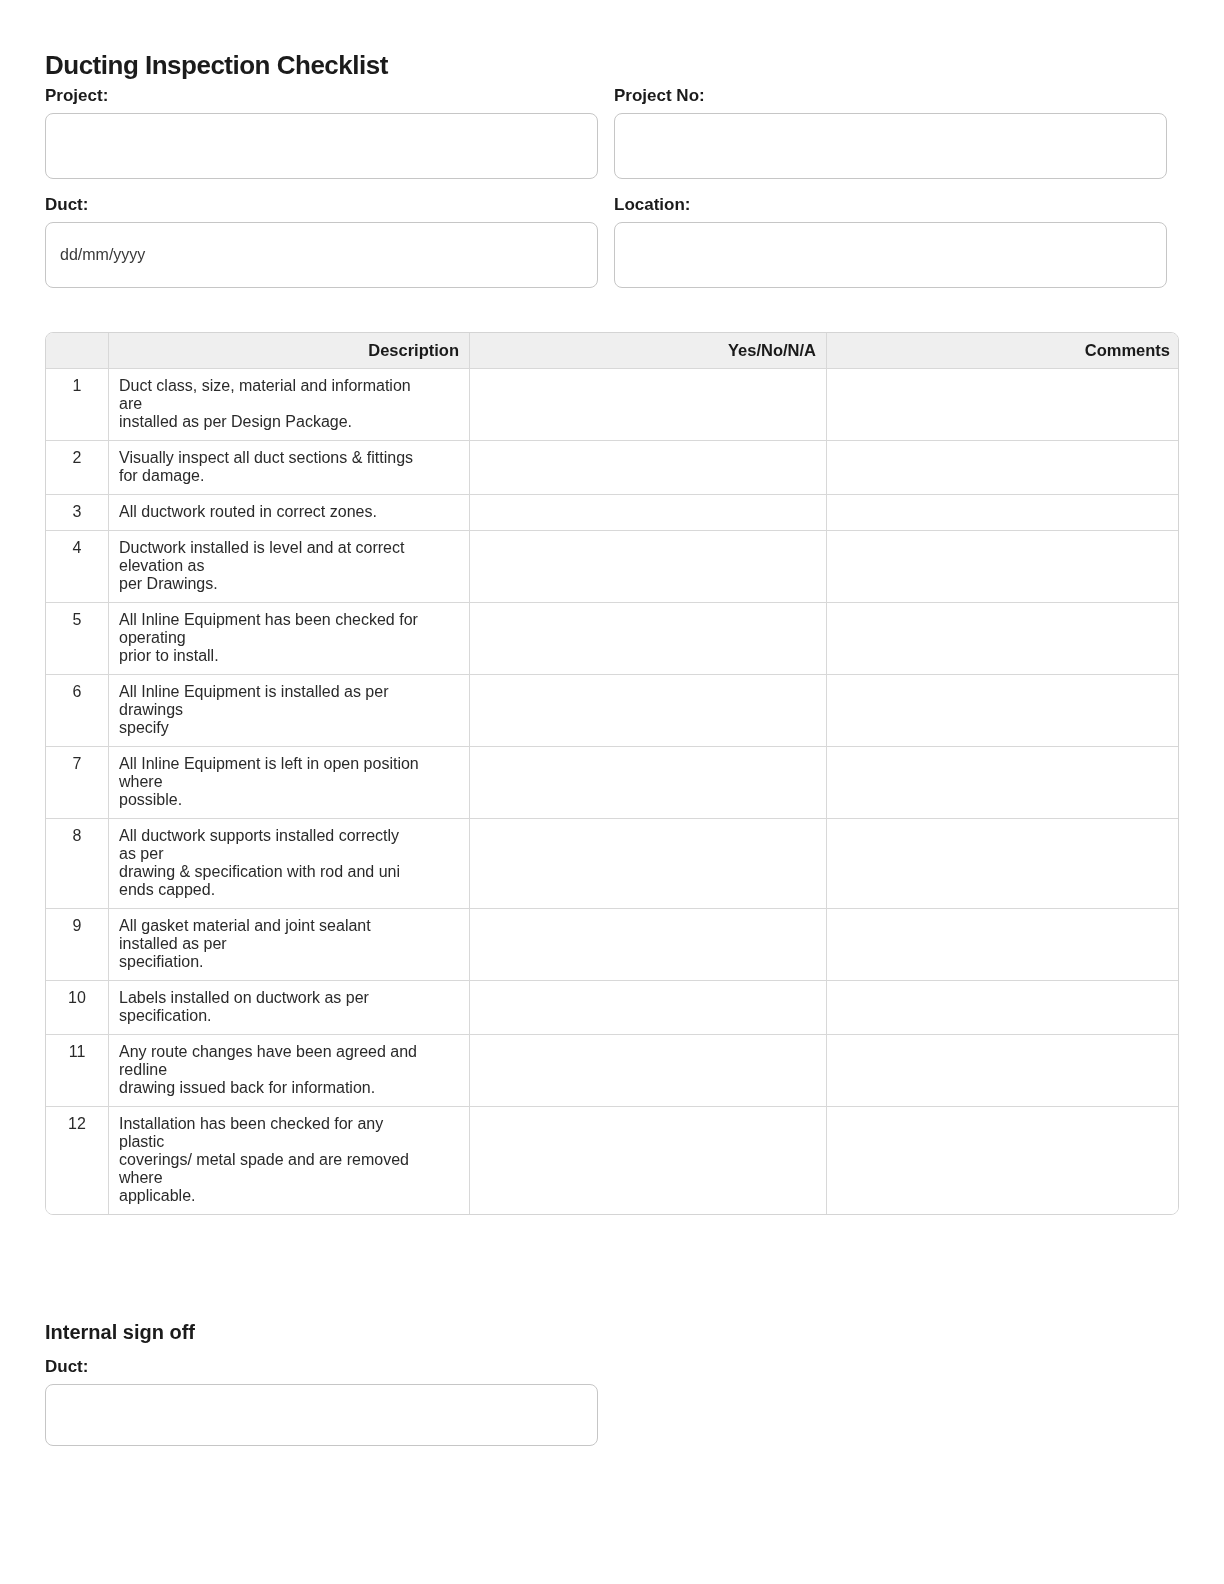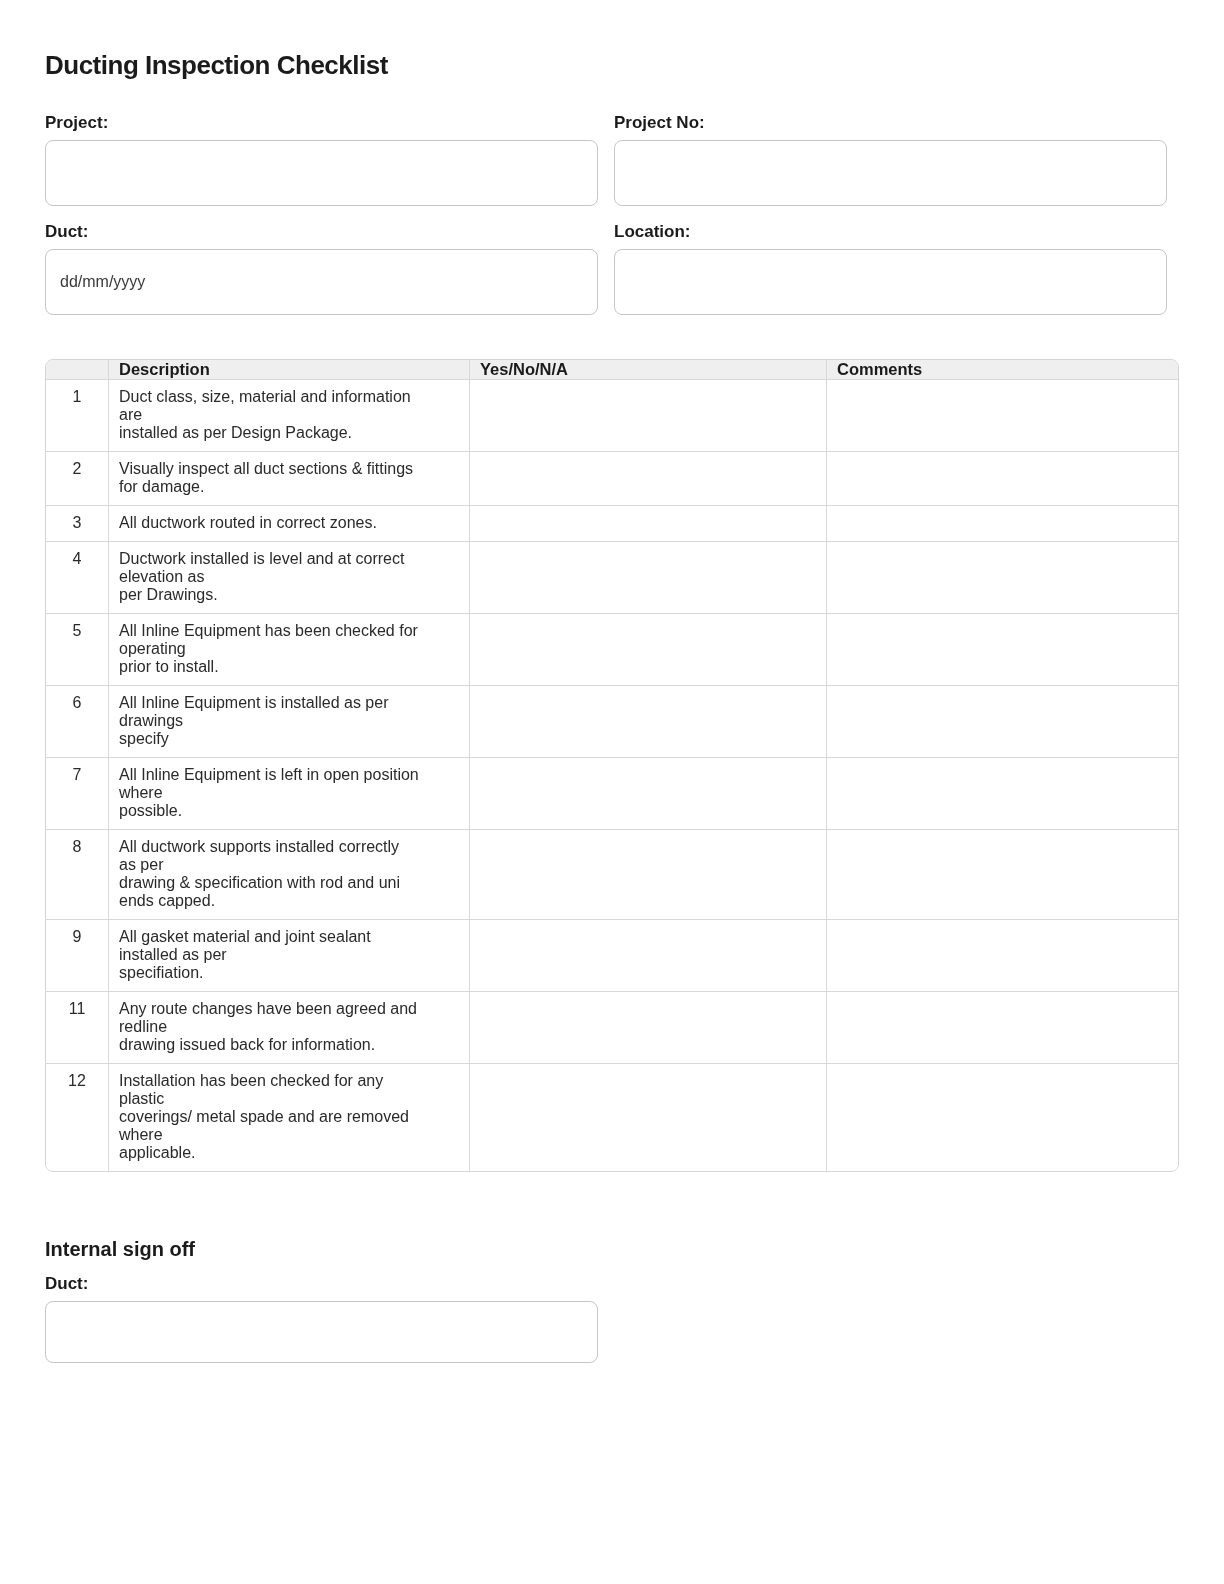--- a/index.html
+++ b/index.html
@@ -16,21 +16,20 @@
   h1.page-title {
     margin: 44px 0 0 0;
     font-size: 26px;
     line-height: 42px;
     font-weight: bold;
     color: #1b1b1b;
     letter-spacing: -0.5px;
   }
 
   .fields-grid {
-    margin-top: 27px;
     display: grid;
     grid-template-columns: 553px 553px;
     column-gap: 18px;
     row-gap: 26px;
     gap: 16px;
   }
   .field-label {
     display: block;
     font-size: 17px;
     font-weight: bold;
@@ -67,23 +66,23 @@
   }
   col.c-num  { width: 63px; }
   col.c-desc { width: 361px; }
   col.c-resp { width: 357px; }
   col.c-comm { width: 353px; }
 
   table.checklist th {
     background: #efefef;
     font-size: 16.5px;
     font-weight: bold;
-    text-align: left;
+    text-align: right;
     color: #1a1a1a;
-    padding: 0 10px;
+    padding: 8px 10px;
     line-height: 19px;
     border-bottom: 1px solid #d8d8d8;
     border-right: 1px solid #d8d8d8;
   }
   table.checklist th:last-child { border-right: none; }
 
   table.checklist td {
     vertical-align: top;
     font-size: 16px;
     line-height: 18px;
@@ -92,21 +91,21 @@
     border-bottom: 1px solid #d8d8d8;
     border-right: 1px solid #d8d8d8;
     background: #ffffff;
   }
   table.checklist td:last-child { border-right: none; }
   table.checklist tr:last-child td { border-bottom: none; }
 
   td.cell-num { text-align: center; color: #2e2e2e; }
   td.cell-desc { white-space: pre-line; }
 
-  .signoff { margin-top: 66px; }
+  .signoff { margin-top: 106px; }
   h2.signoff-heading {
     margin: 0;
     font-size: 20px;
     line-height: 23px;
     font-weight: bold;
     color: #1b1b1b;
   }
   .signoff .field-label { margin-top: 13px; }
   .signoff .text-input { width: 553px; height: 62px; }
   .bottom-spacer { height: 112px; }
@@ -227,20 +226,27 @@
 
           <tr>
             <td class="cell-num">9</td>
             <td class="cell-desc">All gasket material and joint sealant
 installed as per
 specifiation.</td>
             <td class="cell-resp"></td>
             <td class="cell-comm"></td>
           </tr>
 
+          <tr>
+            <td class="cell-num">10</td>
+            <td class="cell-desc">Labels installed on ductwork as per
+specification.</td>
+            <td class="cell-resp"></td>
+            <td class="cell-comm"></td>
+          </tr>
 
           <tr>
             <td class="cell-num">11</td>
             <td class="cell-desc">Any route changes have been agreed and
 redline
 drawing issued back for information.</td>
             <td class="cell-resp"></td>
             <td class="cell-comm"></td>
           </tr>
 

